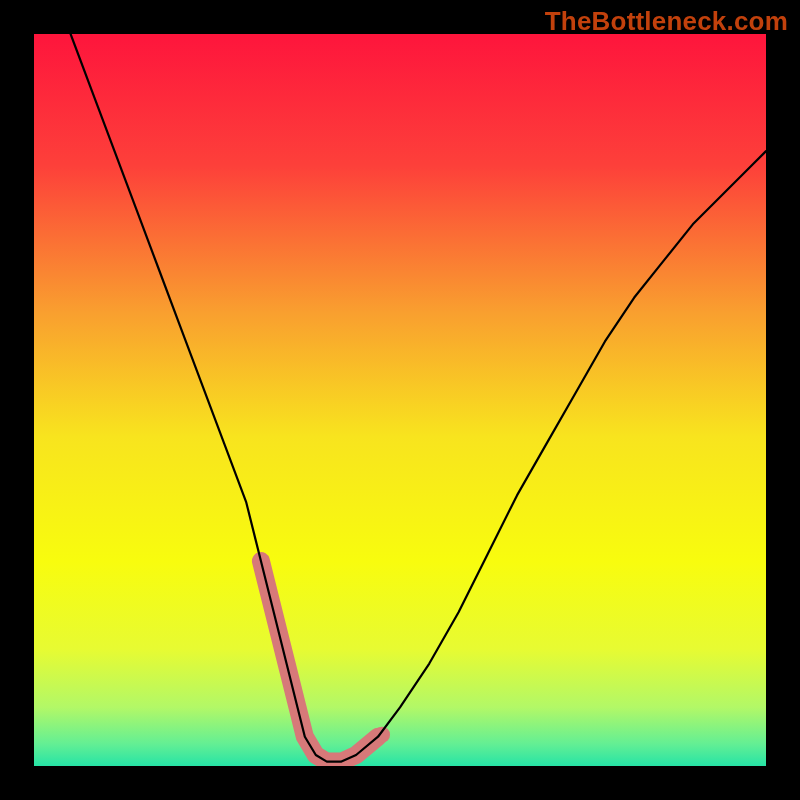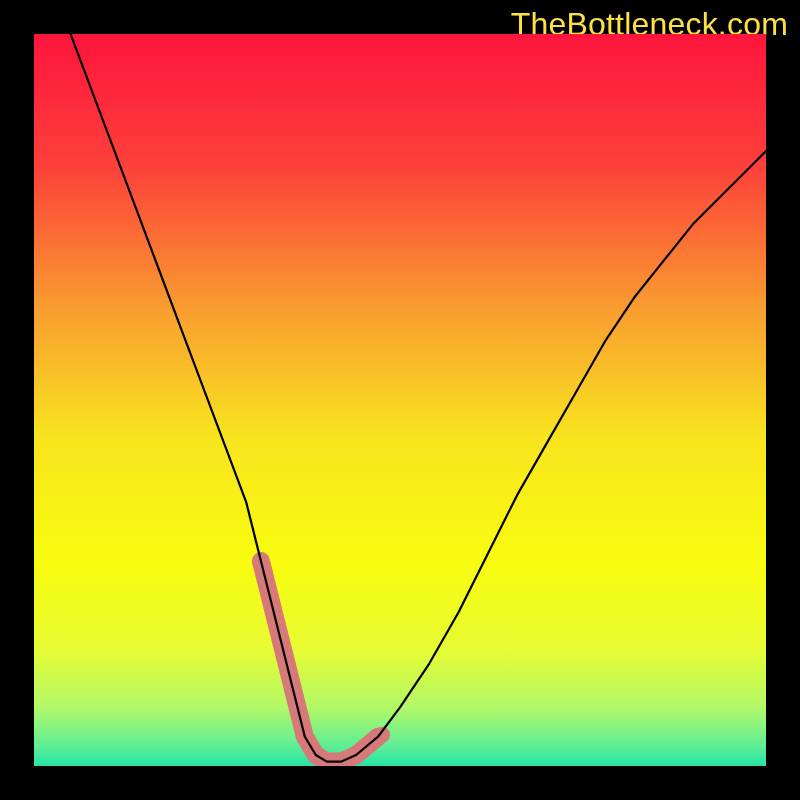--- a/index.html
+++ b/index.html
@@ -24,24 +24,24 @@
     top: 34px;
     left: 34px;
     width: 732px;
     height: 732px;
     overflow: hidden;
   }
   .watermark {
     position: absolute;
     top: 6px;
     right: 12px;
-    color: #fde047;
-    font-size: 32px;
+    color: #c2410c;
+    font-size: 26px;
     letter-spacing: 0.2px;
-    font-weight: 400;
+    font-weight: 700;
   }
   svg {
     display: block;
   }
 </style>
 </head>
 <body>
 
 <div class="outer">
   <div class="watermark">TheBottleneck.com</div>

